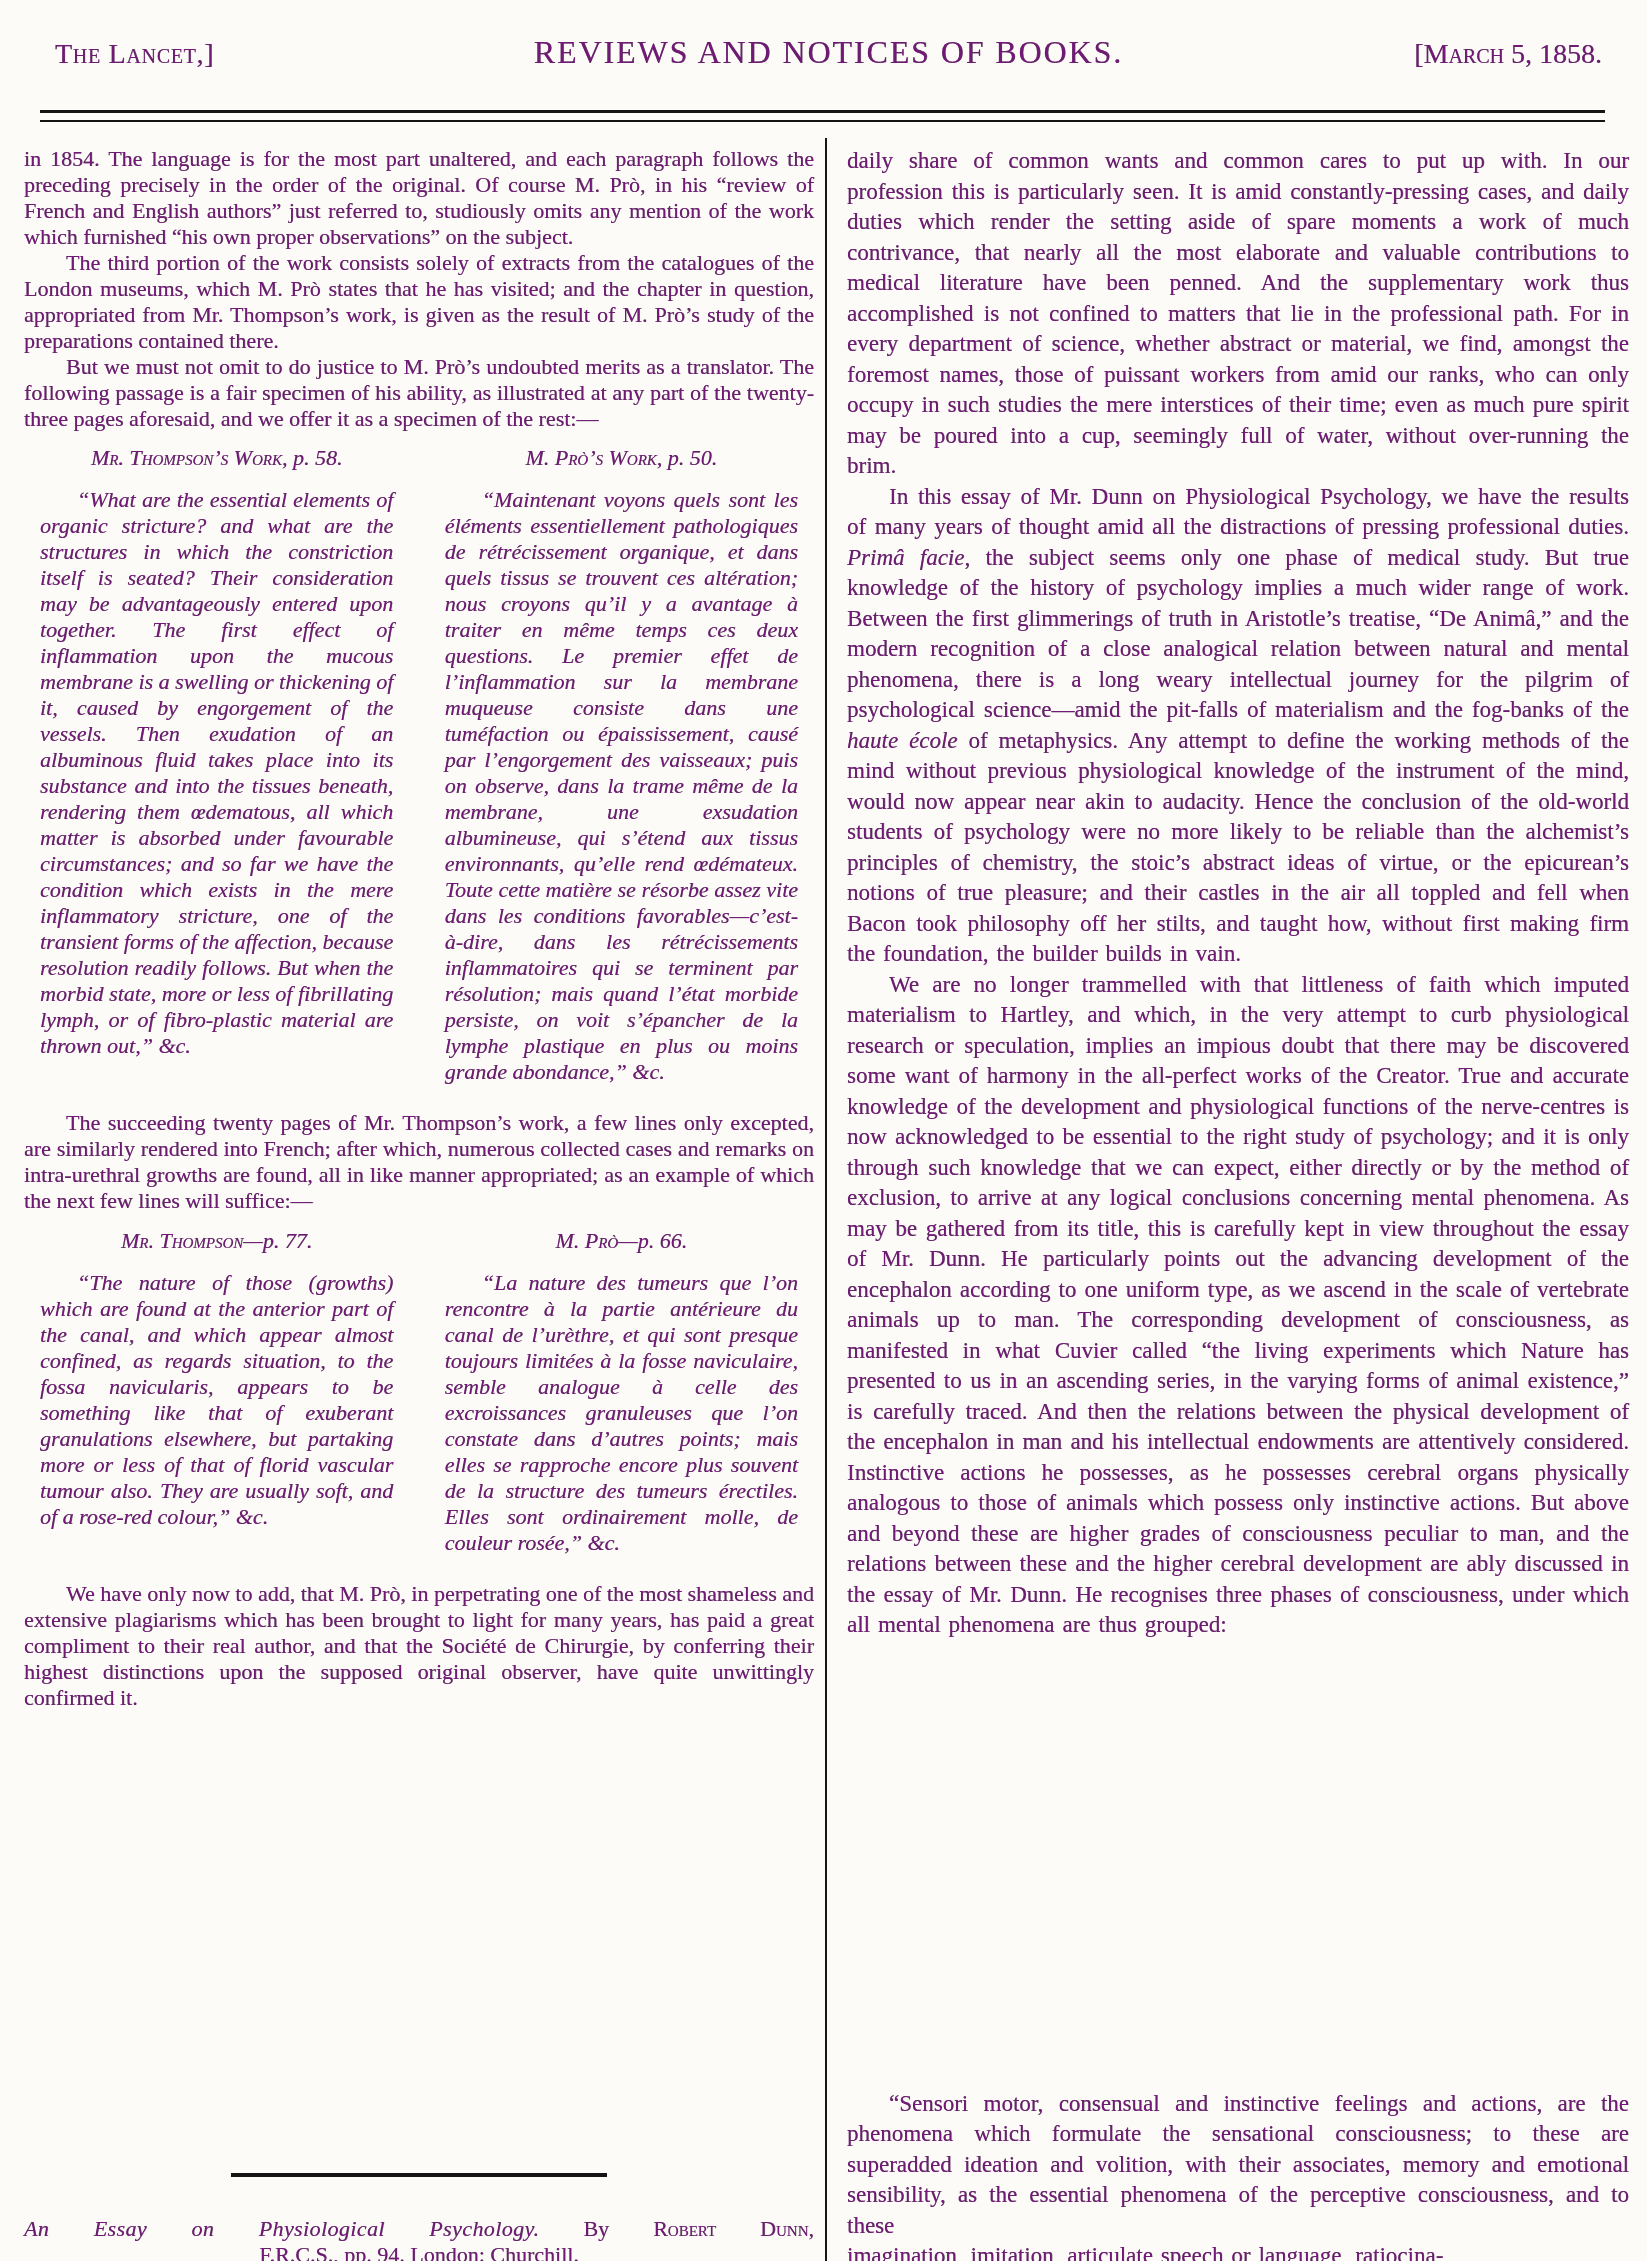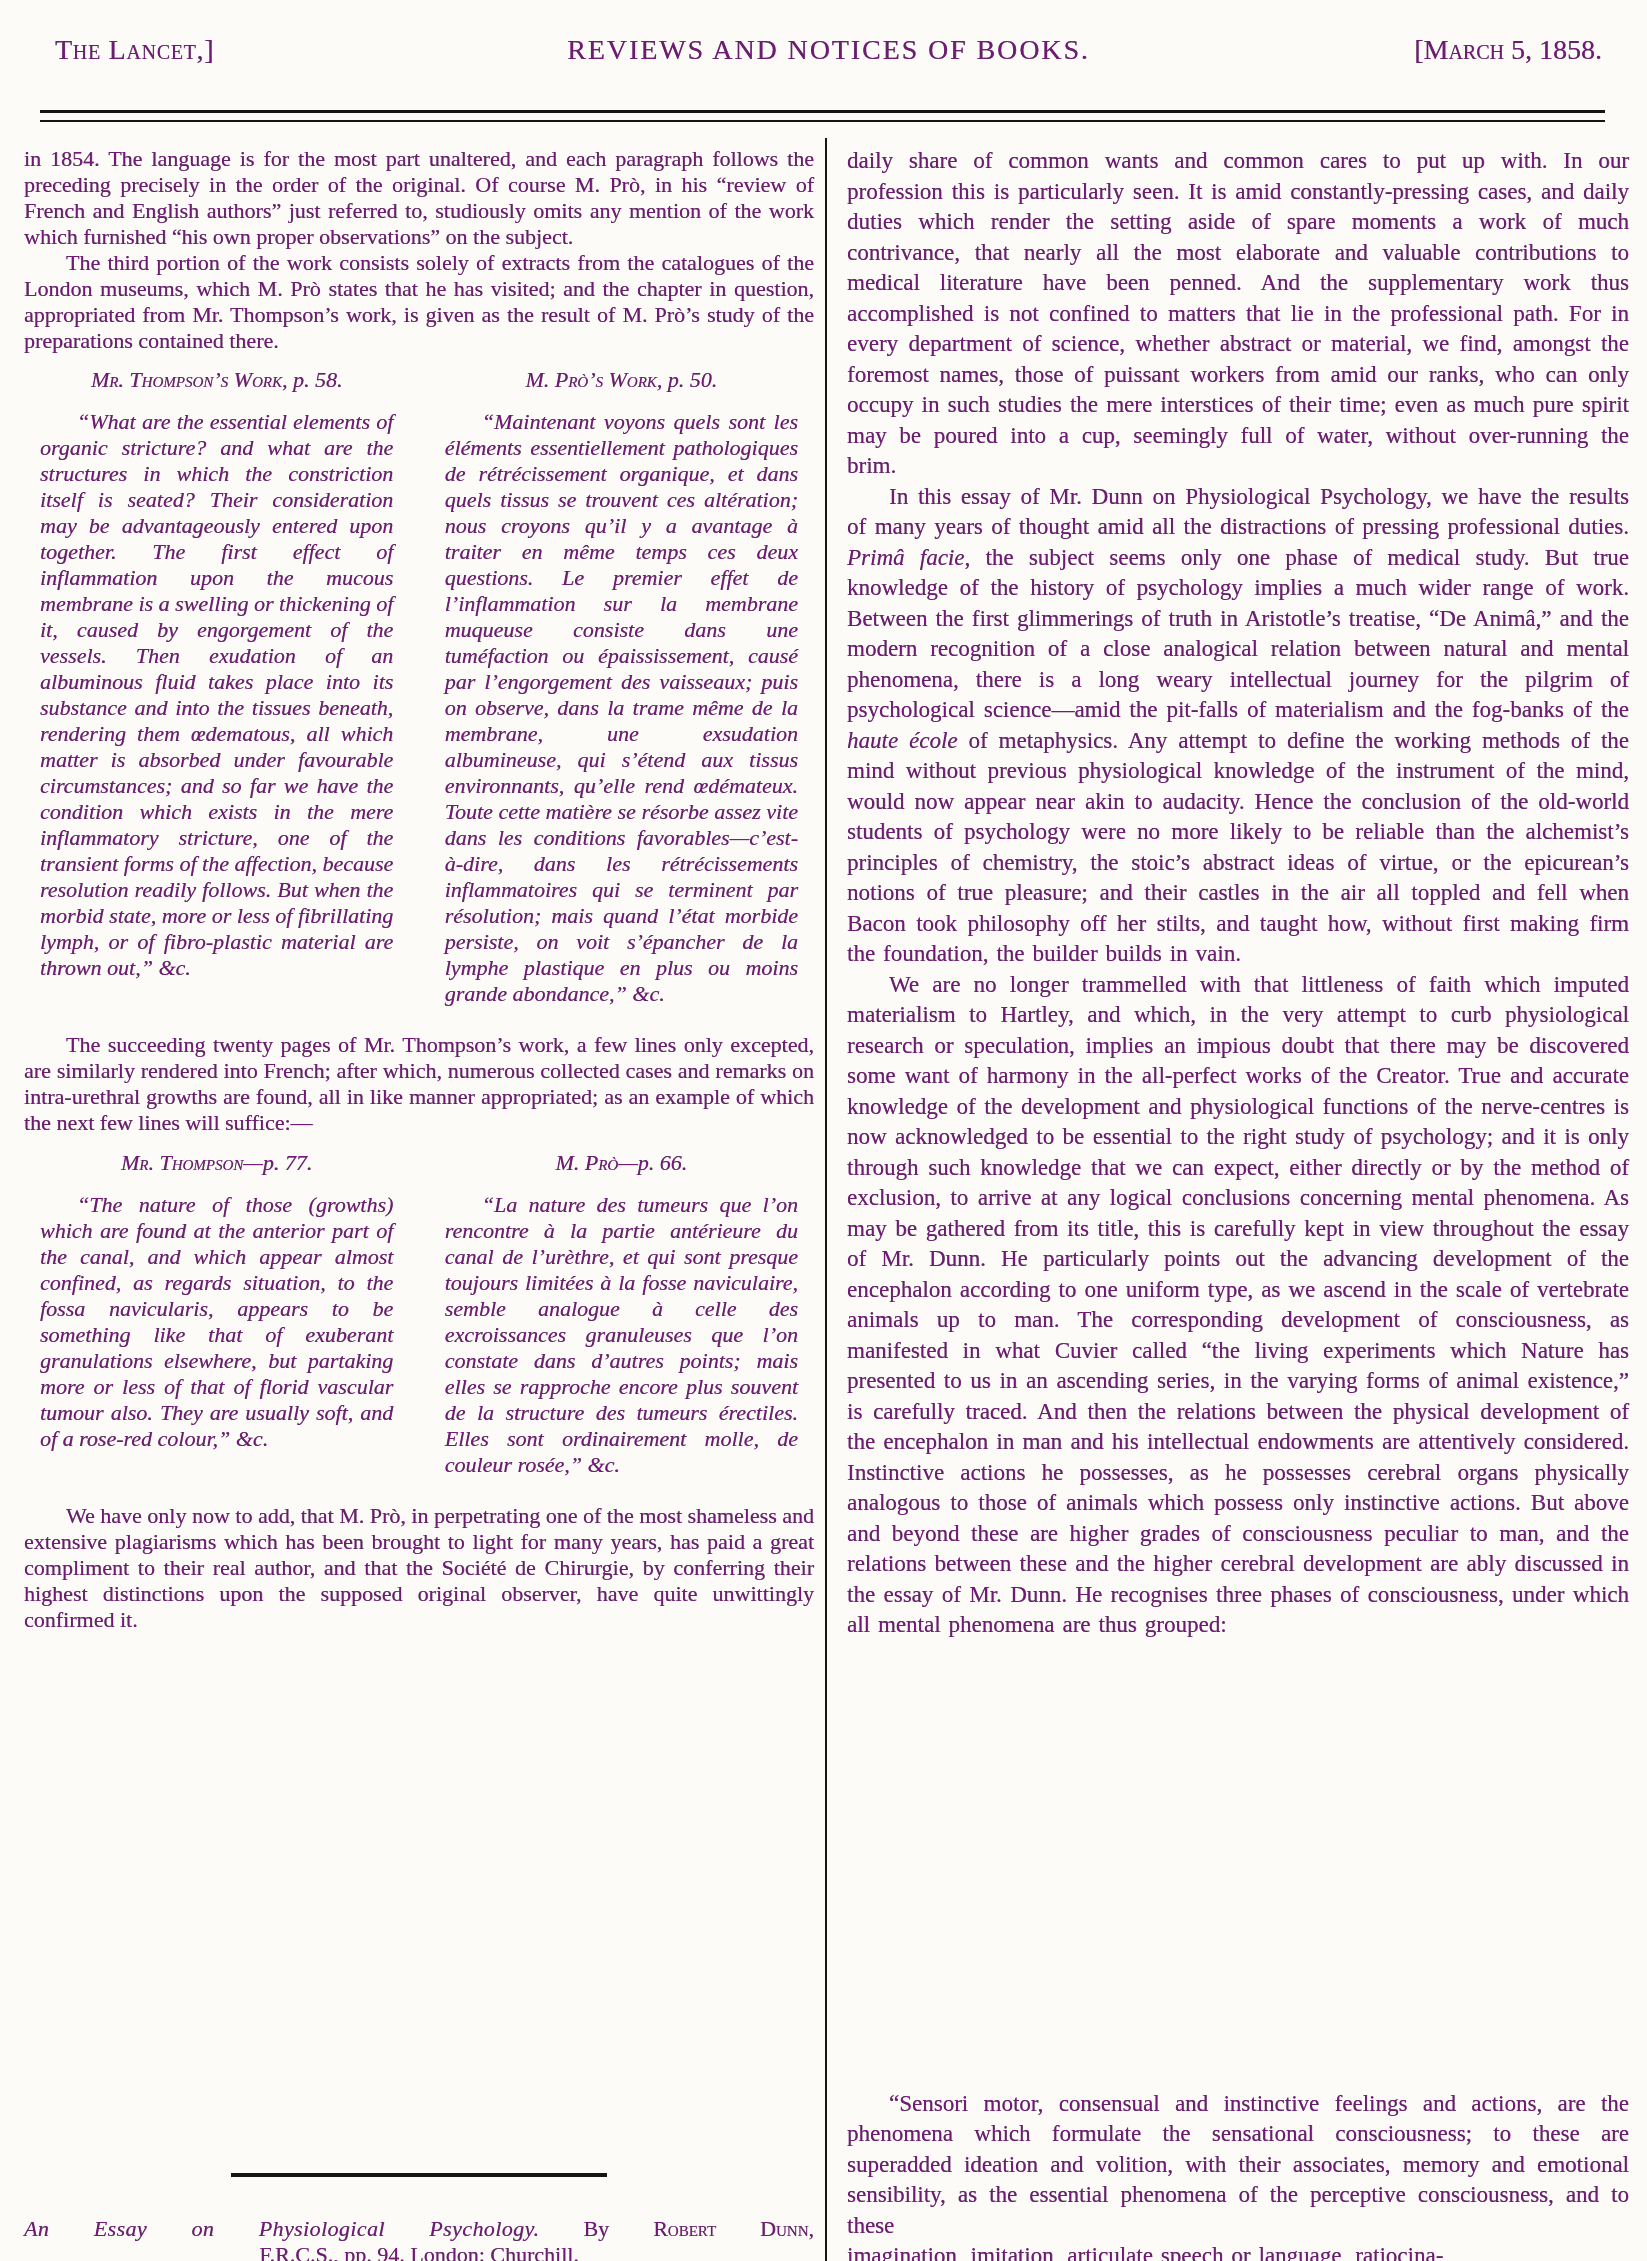--- a/index.html
+++ b/index.html
@@ -12,21 +12,21 @@
     font-family:"Liberation Serif", serif;
     color:#701a75;
     text-shadow:0.3px 0.3px 0 rgba(10,10,10,.55);
   }
   
   .masthead{
     position:absolute;top:34px;left:55px;right:45px;
     display:grid;grid-template-columns:1fr auto 1fr;align-items:baseline;
   }
   .m-left{justify-self:start;font-variant:small-caps;font-size:28px;letter-spacing:0.7px;}
-  .m-center{justify-self:center;font-size:28px;letter-spacing:1.9px;}
+  .m-center{justify-self:center;font-size:32px;letter-spacing:1.9px;}
   .m-right{justify-self:end;font-variant:small-caps;font-size:28px;}
   .double-rule{position:absolute;top:110px;left:40px;right:42px;}
   .double-rule .r1{height:3px;background:#141414;}
   .double-rule .r2{height:2.2px;background:#141414;margin-top:6.7px;}
   
   .divider{position:absolute;top:138px;bottom:0;left:825px;width:2.2px;background:#161616;}
   
   .col{
     position:absolute;top:146px;height:2115px;
     display:flex;flex-direction:column;
@@ -66,20 +66,21 @@
   <div class="double-rule">
     <div class="r1"></div>
     <div class="r2"></div>
   </div>
 
   <div class="divider"></div>
 
   <section class="col col-left">
     <p class="noindent">in 1854. The language is for the most part unaltered, and each paragraph follows the preceding precisely in the order of the original. Of course M. Prò, in his “review of French and English authors” just referred to, studiously omits any mention of the work which furnished “his own proper observations” on the subject.</p>
     <p>The third portion of the work consists solely of extracts from the catalogues of the London museums, which M. Prò states that he has visited; and the chapter in question, appropriated from Mr. Thompson’s work, is given as the result of M. Prò’s study of the preparations contained there.</p>
+    <p>But we must not omit to do justice to M. Prò’s undoubted merits as a translator. The following passage is a fair specimen of his ability, as illustrated at any part of the twenty-three pages aforesaid, and we offer it as a specimen of the rest:—</p>
 
     <div class="cmp">
       <div class="cmp-col">
         <p class="cmp-head"><span class="sc">Mr. Thompson’s Work,</span><span> p. 58.</span></p>
         <p class="cmp-text">“What are the essential elements of organic stricture? and what are the structures in which the constriction itself is seated? Their consideration may be advantageously entered upon together. The first effect of inflammation upon the mucous membrane is a swelling or thickening of it, caused by engorgement of the vessels. Then exudation of an albuminous fluid takes place into its substance and into the tissues beneath, rendering them œdematous, all which matter is absorbed under favourable circumstances; and so far we have the condition which exists in the mere inflammatory stricture, one of the transient forms of the affection, because resolution readily follows. But when the morbid state, more or less of fibrillating lymph, or of fibro-plastic material are thrown out,” &amp;c.</p>
       </div>
       <div class="cmp-col">
         <p class="cmp-head"><span class="sc">M. Prò’s Work,</span><span> p. 50.</span></p>
         <p class="cmp-text">“Maintenant voyons quels sont les éléments essentiellement pathologiques de rétrécissement organique, et dans quels tissus se trouvent ces altération; nous croyons qu’il y a avantage à traiter en même temps ces deux questions. Le premier effet de l’inflammation sur la membrane muqueuse consiste dans une tuméfaction ou épaississement, causé par l’engorgement des vaisseaux; puis on observe, dans la trame même de la membrane, une exsudation albumineuse, qui s’étend aux tissus environnants, qu’elle rend œdémateux. Toute cette matière se résorbe assez vite dans les conditions favorables—c’est-à-dire, dans les rétrécissements inflammatoires qui se terminent par résolution; mais quand l’état morbide persiste, on voit s’épancher de la lymphe plastique en plus ou moins grande abondance,” &amp;c.</p>
       </div>

